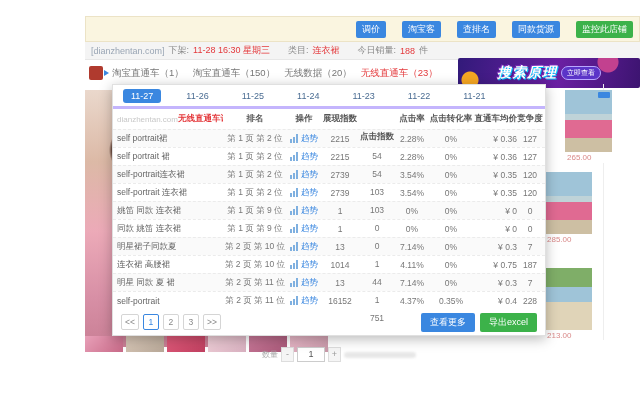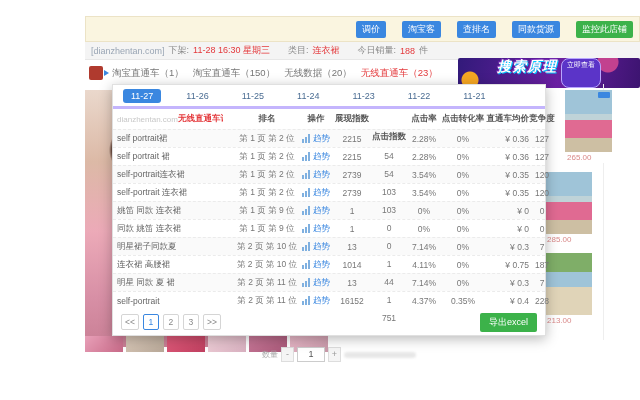--- a/index.html
+++ b/index.html
@@ -32,21 +32,21 @@
     border-left:5px solid #3a87e0; border-top:3px solid transparent; border-bottom:3px solid transparent; }
   .dtab { white-space:nowrap; cursor:pointer; }
   .dtab.active { color:#e4393c; }
 
   
   .banner { left:458px; top:58px; width:182px; height:30px; border-radius:2px;
     background:
       radial-gradient(circle at 12px 22px, #f5a623 0 8px, rgba(245,166,35,0) 9px),
       radial-gradient(circle at 150px 4px, #c2418f 0 10px, rgba(194,65,143,0) 11px),
       linear-gradient(100deg, #321a7a 0%, #6a1fa2 55%, #3c1470 100%);
-    display:flex; justify-content:center; gap:4px; overflow:hidden; }
+    display:flex; align-items:center; justify-content:center; gap:4px; overflow:hidden; }
   .banner-title { font-size:14px; font-weight:bold; font-style:italic; color:#fff;
     text-shadow:1px 1px 0 #00c8ff, -1px -1px 0 #7a2dbb; letter-spacing:1px; }
   .banner-cta { font-size:7px; color:#fff; background:#5b34c8; border:1px solid #b9a6ff;
     border-radius:8px; padding:1px 5px; white-space:nowrap; cursor:pointer; }
 
   
   .photo { left:85px; top:90px; width:148px; height:257px;
     background:
       radial-gradient(ellipse 60px 50px at 60px 60px, #5a3b30 0 55%, rgba(90,59,48,0) 60%),
       linear-gradient(180deg, #ead8cc 0%, #dcb9a6 28%, #ecaab8 55%, #d890a6 80%, #c97f95 100%); }
@@ -75,21 +75,21 @@
     border-bottom:3px solid #c4b5fd; font-size:9px; }
   .date-tab { color:#4a6c92; cursor:pointer; padding:2px 8px; }
   .date-tab.active { background:#3a87e0; color:#fff; border-radius:3px; }
 
   .thead, .trow { display:flex; align-items:center; padding:0 4px; }
   .thead { height:20px; font-size:8.5px; font-weight:bold; color:#555; }
   .trow { height:18px; font-size:8.5px; color:#777; border-top:1px dashed #ebebeb; }
   .trow:nth-child(odd) { background:#fafafa; }
   .c { text-align:center; overflow:hidden; white-space:nowrap; flex:none; }
   .c.kw { width:106px; text-align:center; color:#666; display:flex; align-items:center; gap:0; }
-  .c.rank { width:64px;margin-left:12px; } .c.act { width:34px; display:flex; align-items:center; justify-content:center; gap:2px; }
+  .c.rank { width:64px; } .c.act { width:34px; display:flex; align-items:center; justify-content:center; gap:2px; }
   .c.imp { width:38px; } .c.clk { width:36px;margin-top:35px; } .c.ctr { width:34px; }
   .c.cvr { width:44px; } .c.ppc { width:44px;text-align:right; } .c.comp { width:26px; }
   .kw-site { color:#c8c8c8; font-weight:normal; font-size:8px; }
   .kw-cat { color:#e4393c; font-size:8.5px; }
   .trend-icon { width:9px; height:9px; display:inline-block;
     background:
       linear-gradient(#7fb0e0,#7fb0e0) left bottom/2px 4px no-repeat,
       linear-gradient(#7fb0e0,#7fb0e0) 3px bottom/2px 6px no-repeat,
       linear-gradient(#7fb0e0,#7fb0e0) 6px bottom/2px 9px no-repeat; }
   .trend-link { color:#3a87e0; font-style:normal; cursor:pointer; }
@@ -147,21 +147,21 @@
 <div class="abs card" style="top:90px;margin-left:20px;">
   <div class="img">
       <span class="badge"></span>
     </div>
   <div class="price">265.00</div>
 </div>
 <div class="abs card" style="top:172px;">
   <div class="img"></div>
   <div class="price">285.00</div>
 </div>
-<div class="abs card" style="top:253px;">
+<div class="abs card" style="top:268px;">
   <div class="img" style="background:linear-gradient(180deg,#7fae68 0 30%,#9fc4d8 30% 55%,#e0d4b8 55% 100%);"></div>
   <div class="price">213.00</div>
 </div>
 
 <div class="abs thumbs">
   <span class="thumb t1"></span>
   <span class="thumb t2"></span>
   <span class="thumb t3"></span>
   <span class="thumb t4"></span>
   <span class="thumb t5"></span>
@@ -348,16 +348,17 @@
     </div>
   </div>
 
   <div class="popup-foot">
     <span class="pg-box">&lt;&lt;</span>
     <span class="pg-box active">1</span>
     <span class="pg-box">2</span>
     <span class="pg-box">3</span>
     <span class="pg-box">&gt;&gt;</span>
     <span class="foot-btns">
+      <button class="foot-btn blue">查看更多</button>
       <button class="foot-btn green">导出excel</button>
     </span>
   </div>
 </div>
 
 </body></html>

